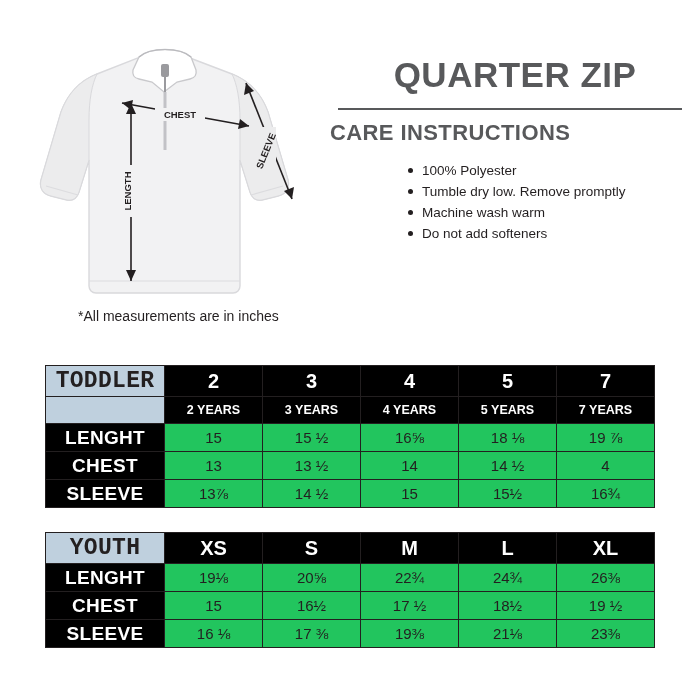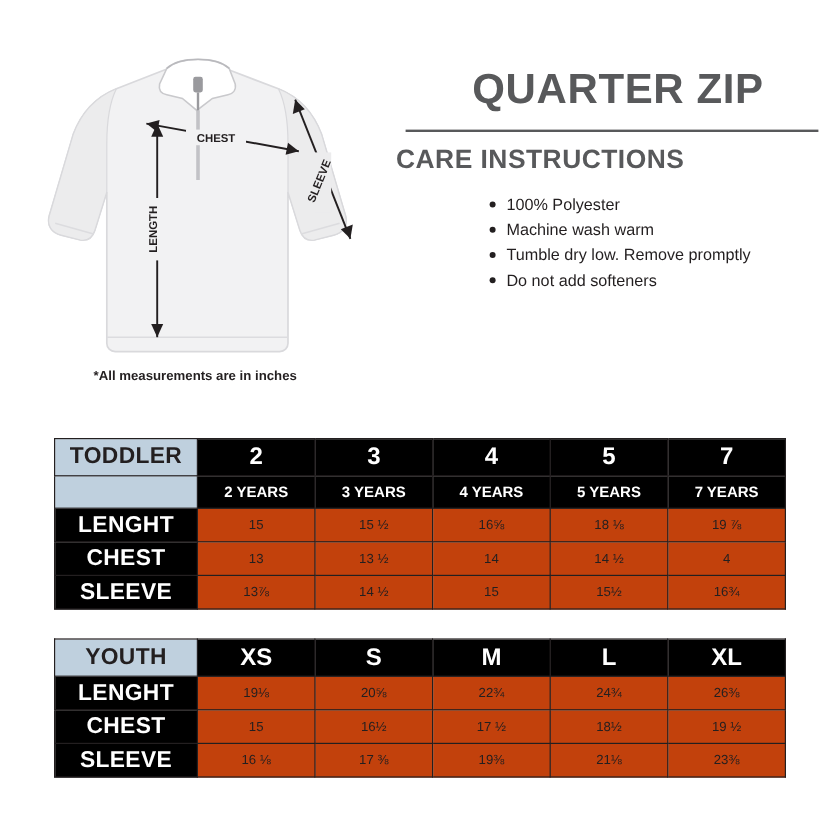--- a/index.html
+++ b/index.html
@@ -88,52 +88,53 @@
   
   .garment-svg {
     position: absolute;
     left: 0;
     top: 0;
   }
   .measure-note {
     position: absolute;
     left: 78px;
     top: 308px;
-    font-size: 11px;
-    font-weight: bold;
+    font-size: 14px;
+    font-weight: normal;
     color: #231f20;
   }
 
   
   .tables {
     position: absolute;
     left: 45px;
     top: 365px;
     width: 610px;
   }
   table {
     border-collapse: collapse;
     width: 100%;
     table-layout: fixed;
   }
   table td {
     border: 1px solid #231f20;
     text-align: center;
     height: 26px;
-    font-size: 11px;
+    font-size: 15px;
     color: #231f20;
-    background: #c2410c;
+    background: #22c55e;
     padding: 0;
   }
   .lbl-head {
     background: #bfd0de !important;
     font-weight: bold;
-    font-size: 19px;
+    font-size: 23px;
     letter-spacing: 0.3px;
     width: 118px;
+    font-family: Liberation Mono, monospace;
   }
   .blk {
     background: #000000 !important;
     color: #ffffff !important;
     font-weight: bold;
     font-size: 20px;
   }
   .blk-sub {
     background: #000000 !important;
     color: #ffffff !important;
@@ -207,22 +208,22 @@
 
       <div class="measure-note">*All measurements are in inches</div>
     </div>
 
     <div class="title-pane">
       <div class="chart-title">QUARTER ZIP</div>
       <div class="title-rule"></div>
       <div class="care-title">CARE INSTRUCTIONS</div>
       <ul class="care-list">
         <li>100% Polyester</li>
+        <li>Tumble dry low. Remove promptly</li>
         <li>Machine wash warm</li>
-        <li>Tumble dry low. Remove promptly</li>
         <li>Do not add softeners</li>
       </ul>
     </div>
   </div>
 
   <div class="tables">
 
     <table>
       <tbody>
         <tr class="toddler-head-row">

